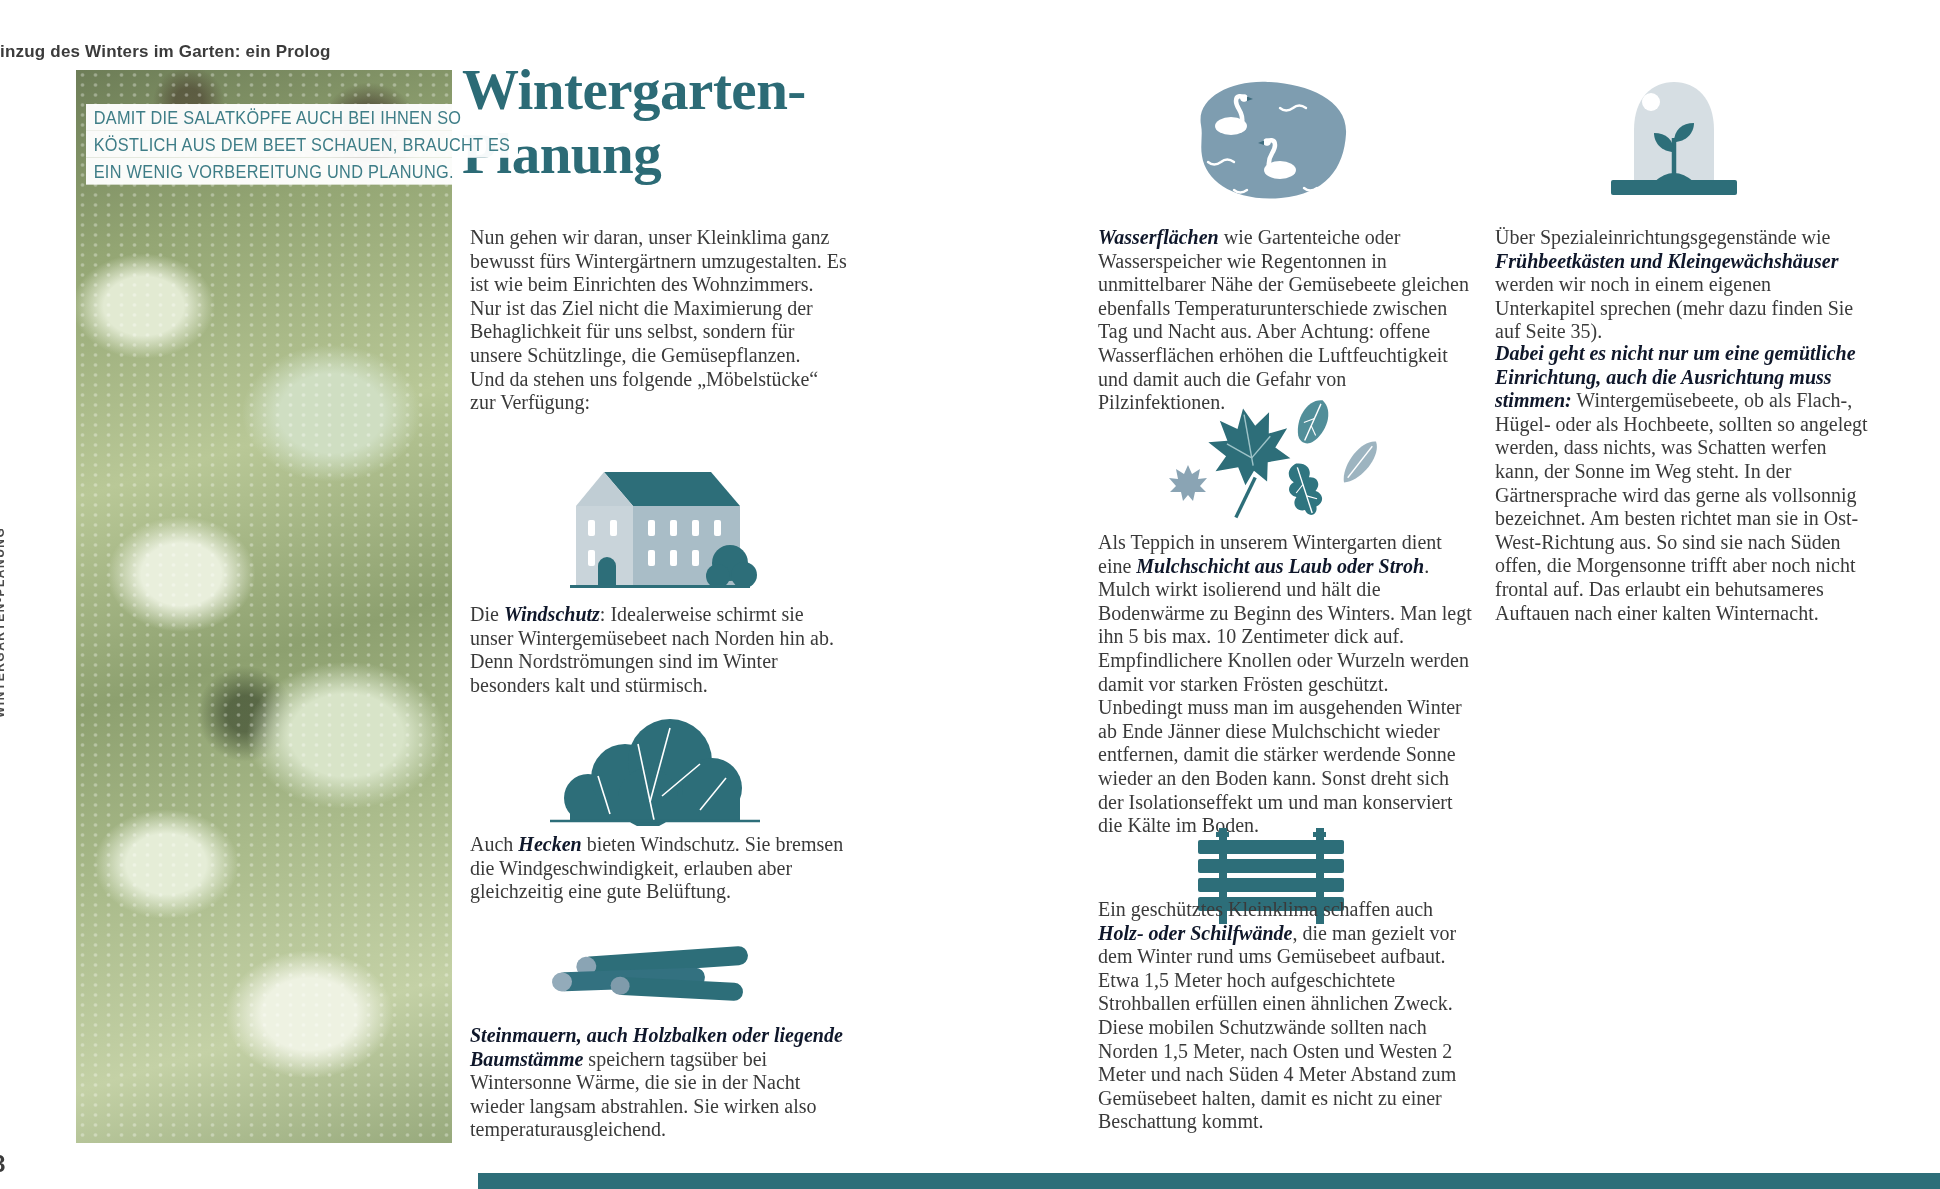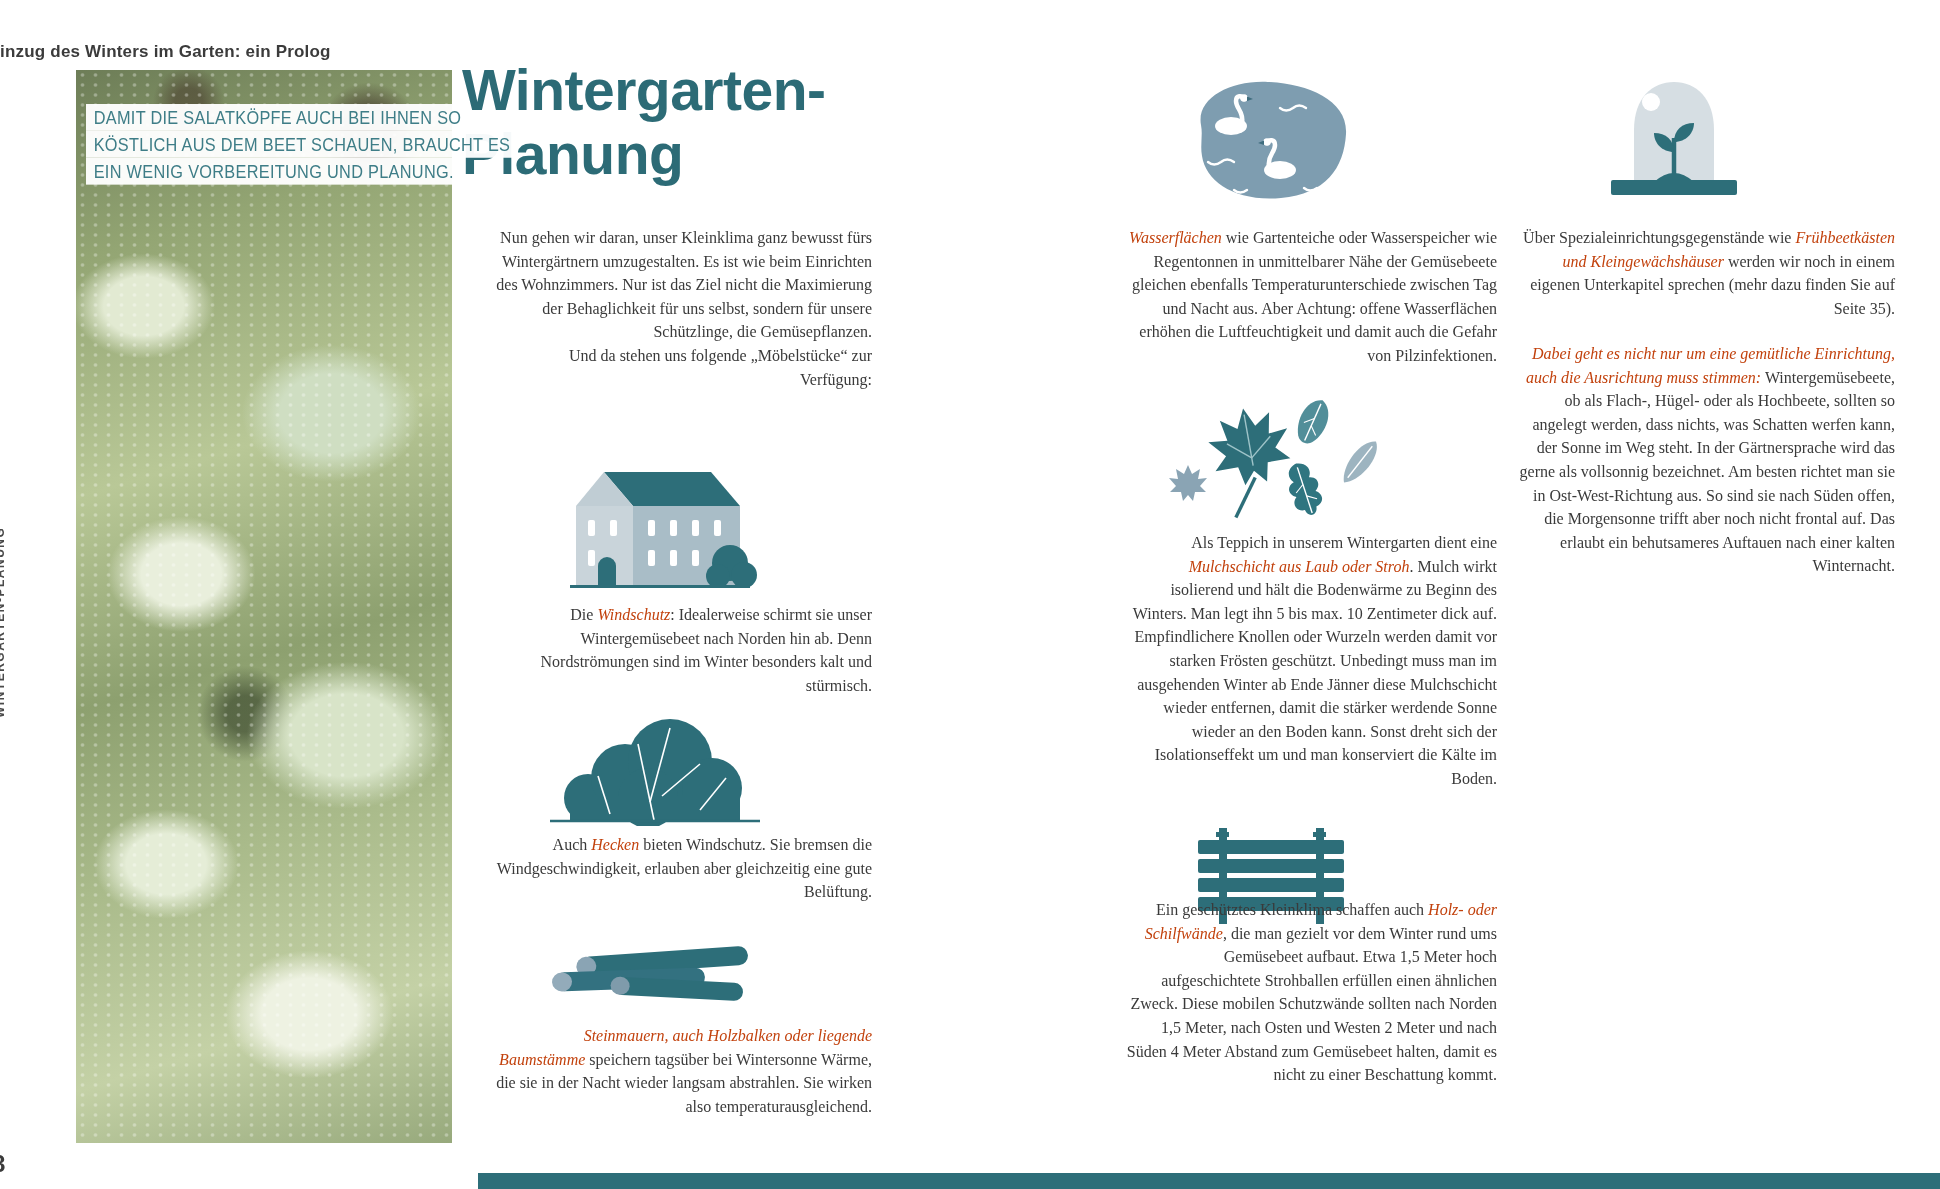--- a/index.html
+++ b/index.html
@@ -2,25 +2,25 @@
 <html lang="de"><head>
 <meta charset="utf-8">
 <style>
   html,body{margin:0;padding:0;}
   body{
     width:1940px;height:1189px;position:relative;background:#ffffff;
     font-family:"Liberation Serif", serif;overflow:hidden;
   }
   
   .body-text{
-    position:absolute;font-size:16px;line-height:23.6px;color:#3a3a3a;
-    text-align:right;hyphens:auto;margin-left:24px;-webkit-hyphens:auto;
+    position:absolute;font-size:20px;line-height:23.6px;color:#3a3a3a;
+    text-align:left;hyphens:auto;-webkit-hyphens:auto;
   }
   .body-text p{margin:0;}
-  .lead{color:#c2410c;font-style:italic;font-weight:normal;}
+  .lead{color:#0f172a;font-style:italic;font-weight:bold;}
   
   .running-header{
     position:absolute;left:0;top:10px;
     font-family:"Liberation Sans", sans-serif;font-weight:bold;
     font-size:17px;color:#3b3b3b;letter-spacing:.2px;white-space:nowrap;margin-top:32px;
   }
   .side-label{
     position:absolute;left:-7px;top:488px;height:230px;
     writing-mode:vertical-rl;transform:rotate(180deg);
     font-family:"Liberation Sans", sans-serif;font-weight:bold;
@@ -30,21 +30,21 @@
     position:absolute;left:-8px;top:1150px;
     font-family:"Liberation Sans", sans-serif;font-weight:bold;
     font-size:24px;color:#3b3b3b;
   }
   .bottom-bar{
     position:absolute;left:478px;right:0;top:1173px;height:16px;background:#2d6e79;
   }
   
   .page-title{
     position:absolute;left:462px;top:58px;
-    font-family:Liberation Sans, sans-serif;font-weight:bold;
+    font-family:Liberation Serif, serif;font-weight:bold;
     font-size:57px;line-height:64px;letter-spacing:-0.5px;color:#2c6b76;
   }
   
   .photo{
     position:absolute;left:76px;top:70px;width:376px;height:1073px;
     background:
       radial-gradient(circle at 78% 6%, rgba(62,48,38,.75) 0 22px, rgba(62,48,38,0) 52px),
       radial-gradient(circle at 30% 3%, rgba(70,56,42,.55) 0 14px, rgba(70,56,42,0) 36px),
       radial-gradient(ellipse 95px 70px at 18% 22%, #e2ead2 0 42%, rgba(226,234,210,0) 75%),
       radial-gradient(ellipse 115px 88px at 68% 32%, #cfdec2 0 45%, rgba(207,222,194,0) 78%),

